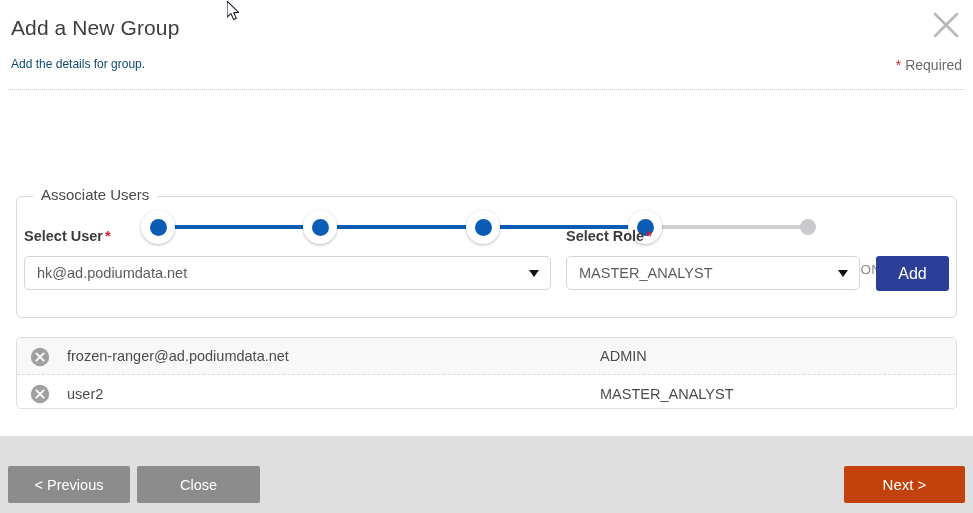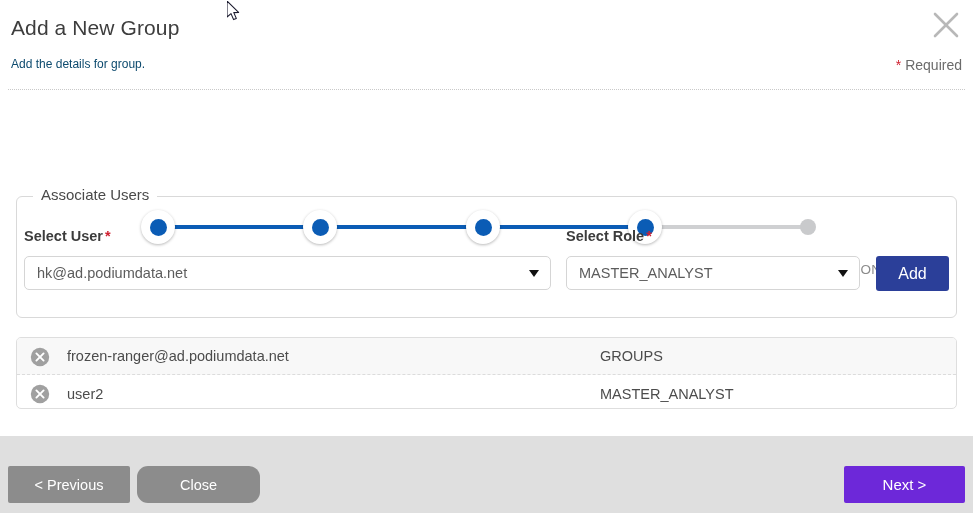--- a/index.html
+++ b/index.html
@@ -294,28 +294,28 @@
     background: #8c8c8c;
     border: none;
     border-radius: 2px;
     color: #ffffff;
     font-size: 14.5px;
     font-family: "Liberation Sans", sans-serif;
     cursor: pointer;
     padding: 0;
   }
   .btn-prev { left: 8px; width: 122px; }
-  .btn-close { left: 137px; width: 123px; border-radius: 11px; }
+  .btn-close { left: 137px; width: 123px; }
   .btn-next {
     position: absolute;
     top: 30px;
     right: 8px;
     width: 121px;
     height: 37px;
-    background: #6d28d9;
+    background: #c2410c;
     border: none;
     border-radius: 2px;
     color: #ffffff;
     font-size: 15px;
     font-family: "Liberation Sans", sans-serif;
     cursor: pointer;
     padding: 0;
   }
 
   
@@ -411,21 +411,21 @@
 <div class="user-list">
   <div class="user-row alt">
     <span class="remove-icon">
       <svg width="20" height="20" viewBox="0 0 20 20">
         <circle cx="10" cy="10" r="9.2" fill="#a0a0a0"></circle>
         <line x1="6.4" y1="6.4" x2="13.6" y2="13.6" stroke="#ffffff" stroke-width="1.9" stroke-linecap="round"></line>
         <line x1="13.6" y1="6.4" x2="6.4" y2="13.6" stroke="#ffffff" stroke-width="1.9" stroke-linecap="round"></line>
       </svg>
     </span>
     <span class="user-name">frozen-ranger@ad.podiumdata.net</span>
-    <span class="user-role">GROUPS</span>
+    <span class="user-role">ADMIN</span>
   </div>
   <div class="user-row">
     <span class="remove-icon">
       <svg width="20" height="20" viewBox="0 0 20 20">
         <circle cx="10" cy="10" r="9.2" fill="#a0a0a0"></circle>
         <line x1="6.4" y1="6.4" x2="13.6" y2="13.6" stroke="#ffffff" stroke-width="1.9" stroke-linecap="round"></line>
         <line x1="13.6" y1="6.4" x2="6.4" y2="13.6" stroke="#ffffff" stroke-width="1.9" stroke-linecap="round"></line>
       </svg>
     </span>
     <span class="user-name">user2</span>

